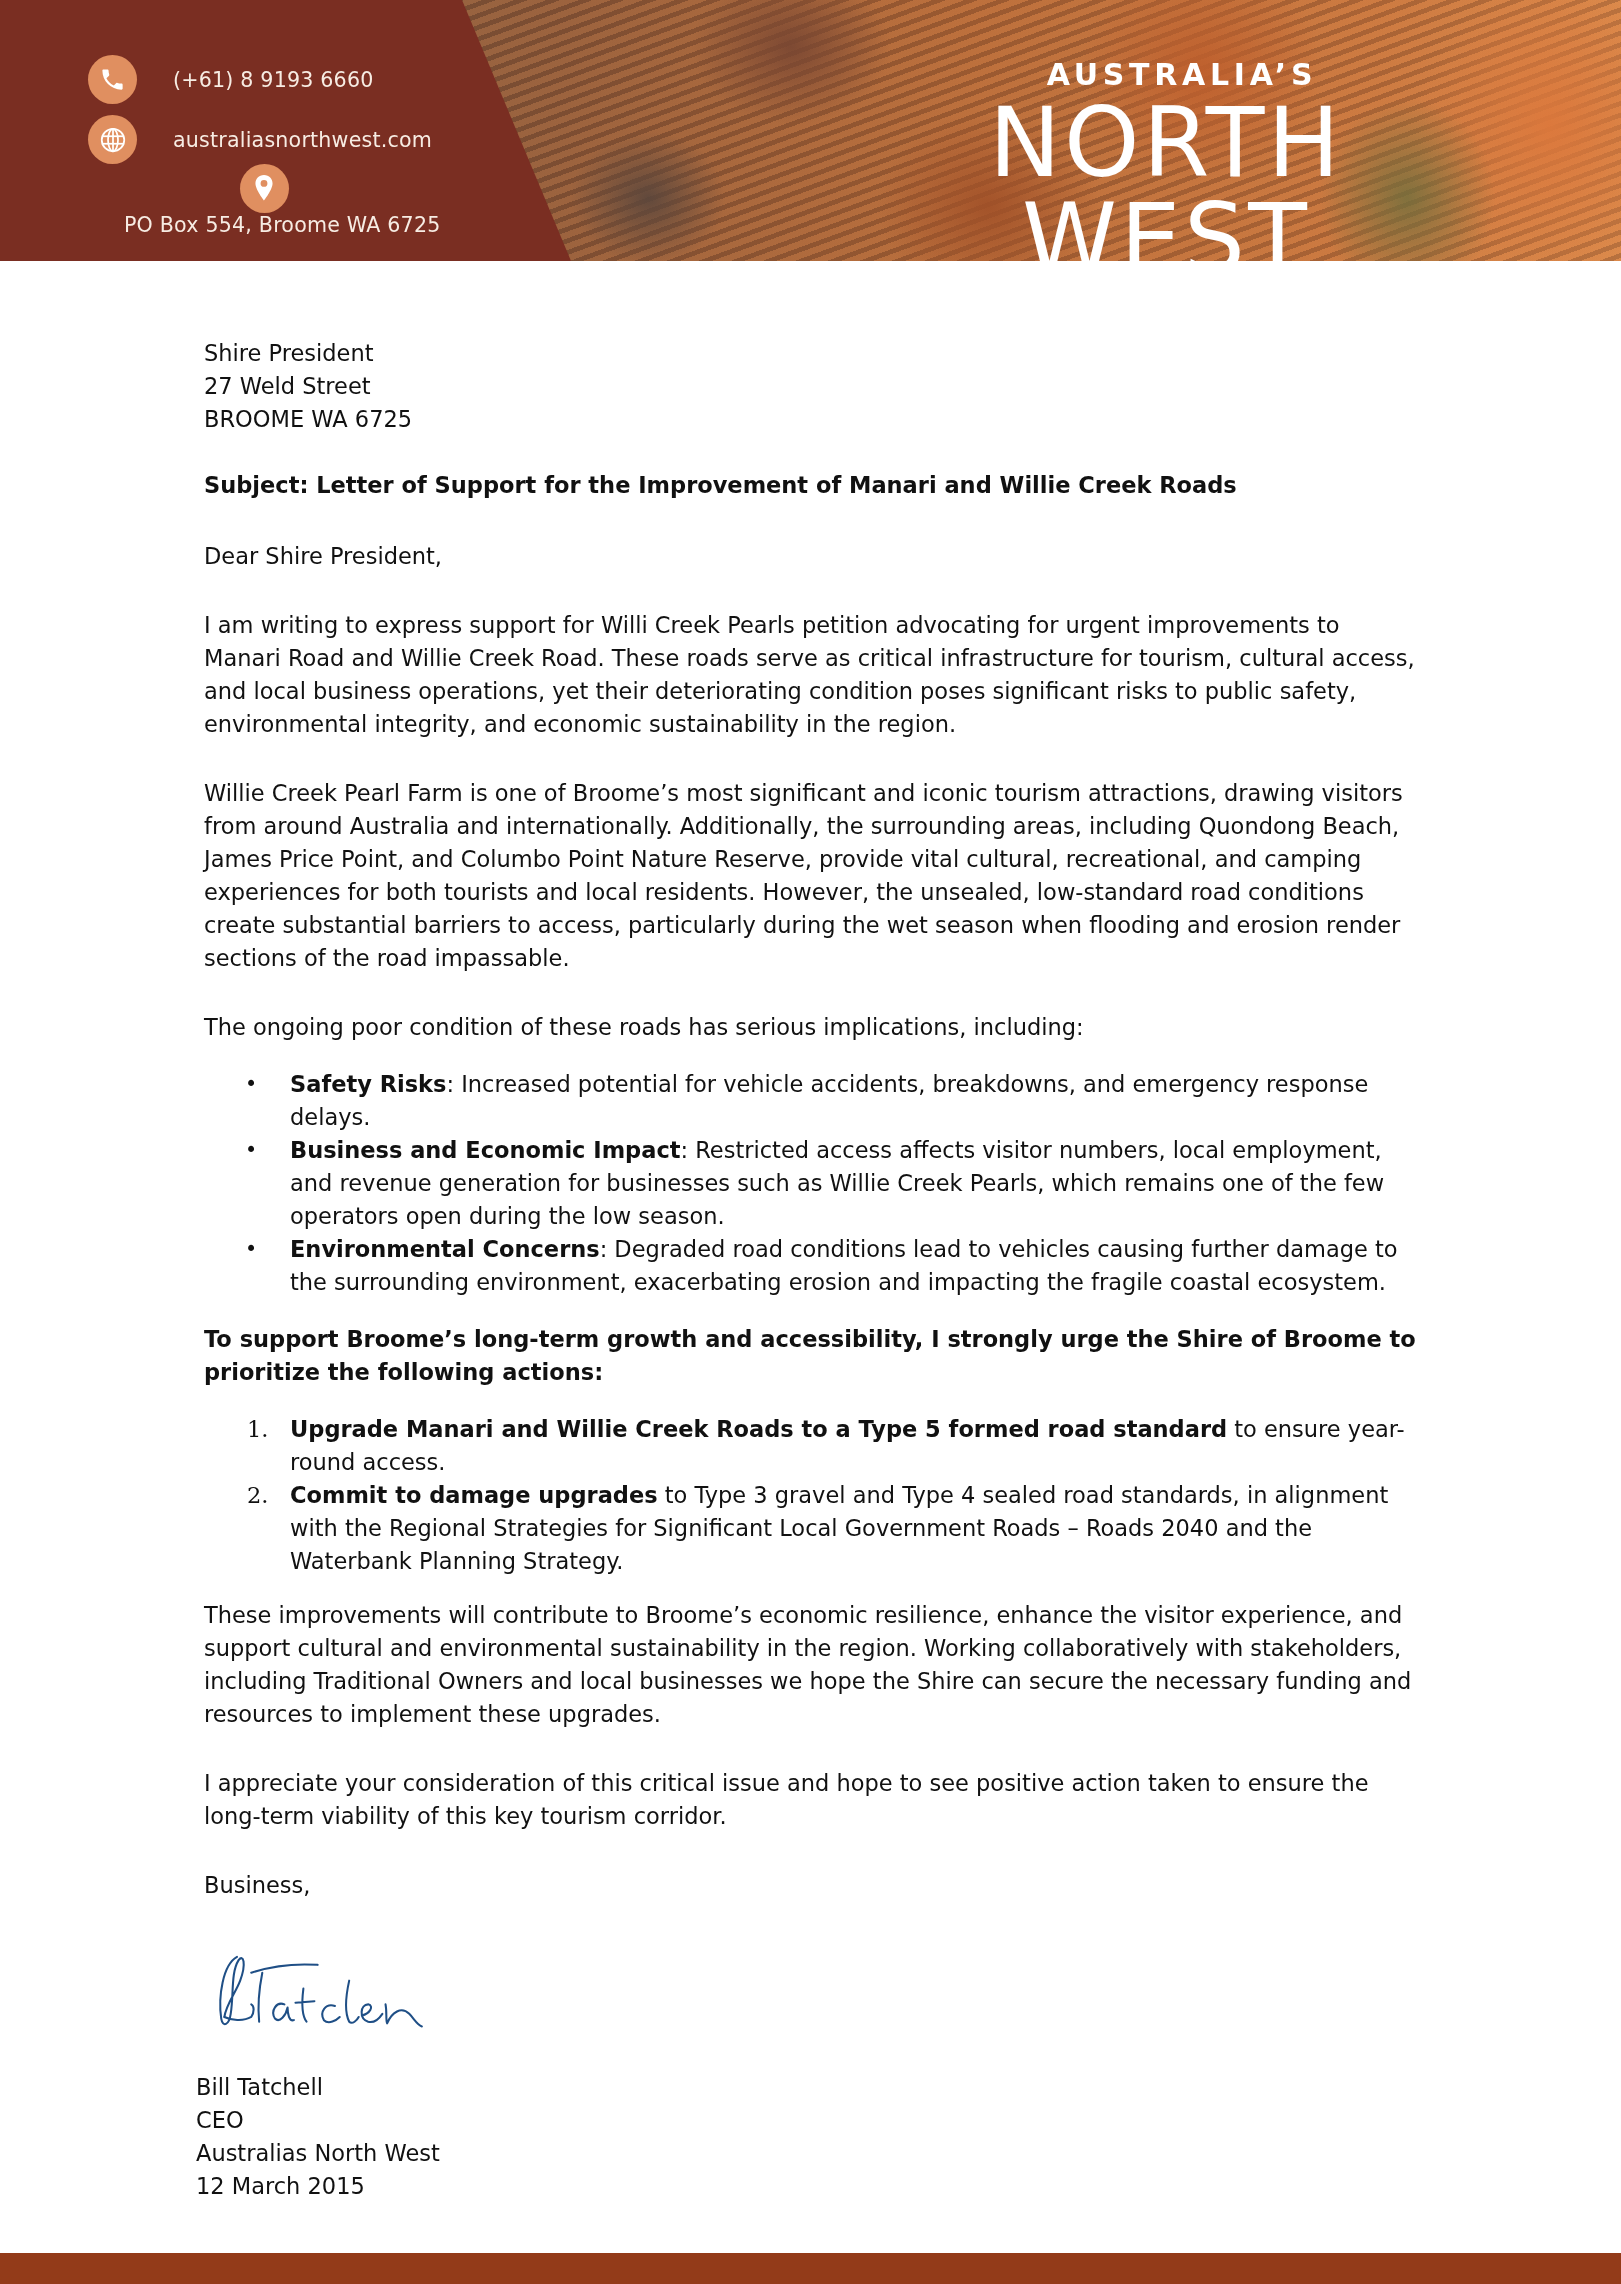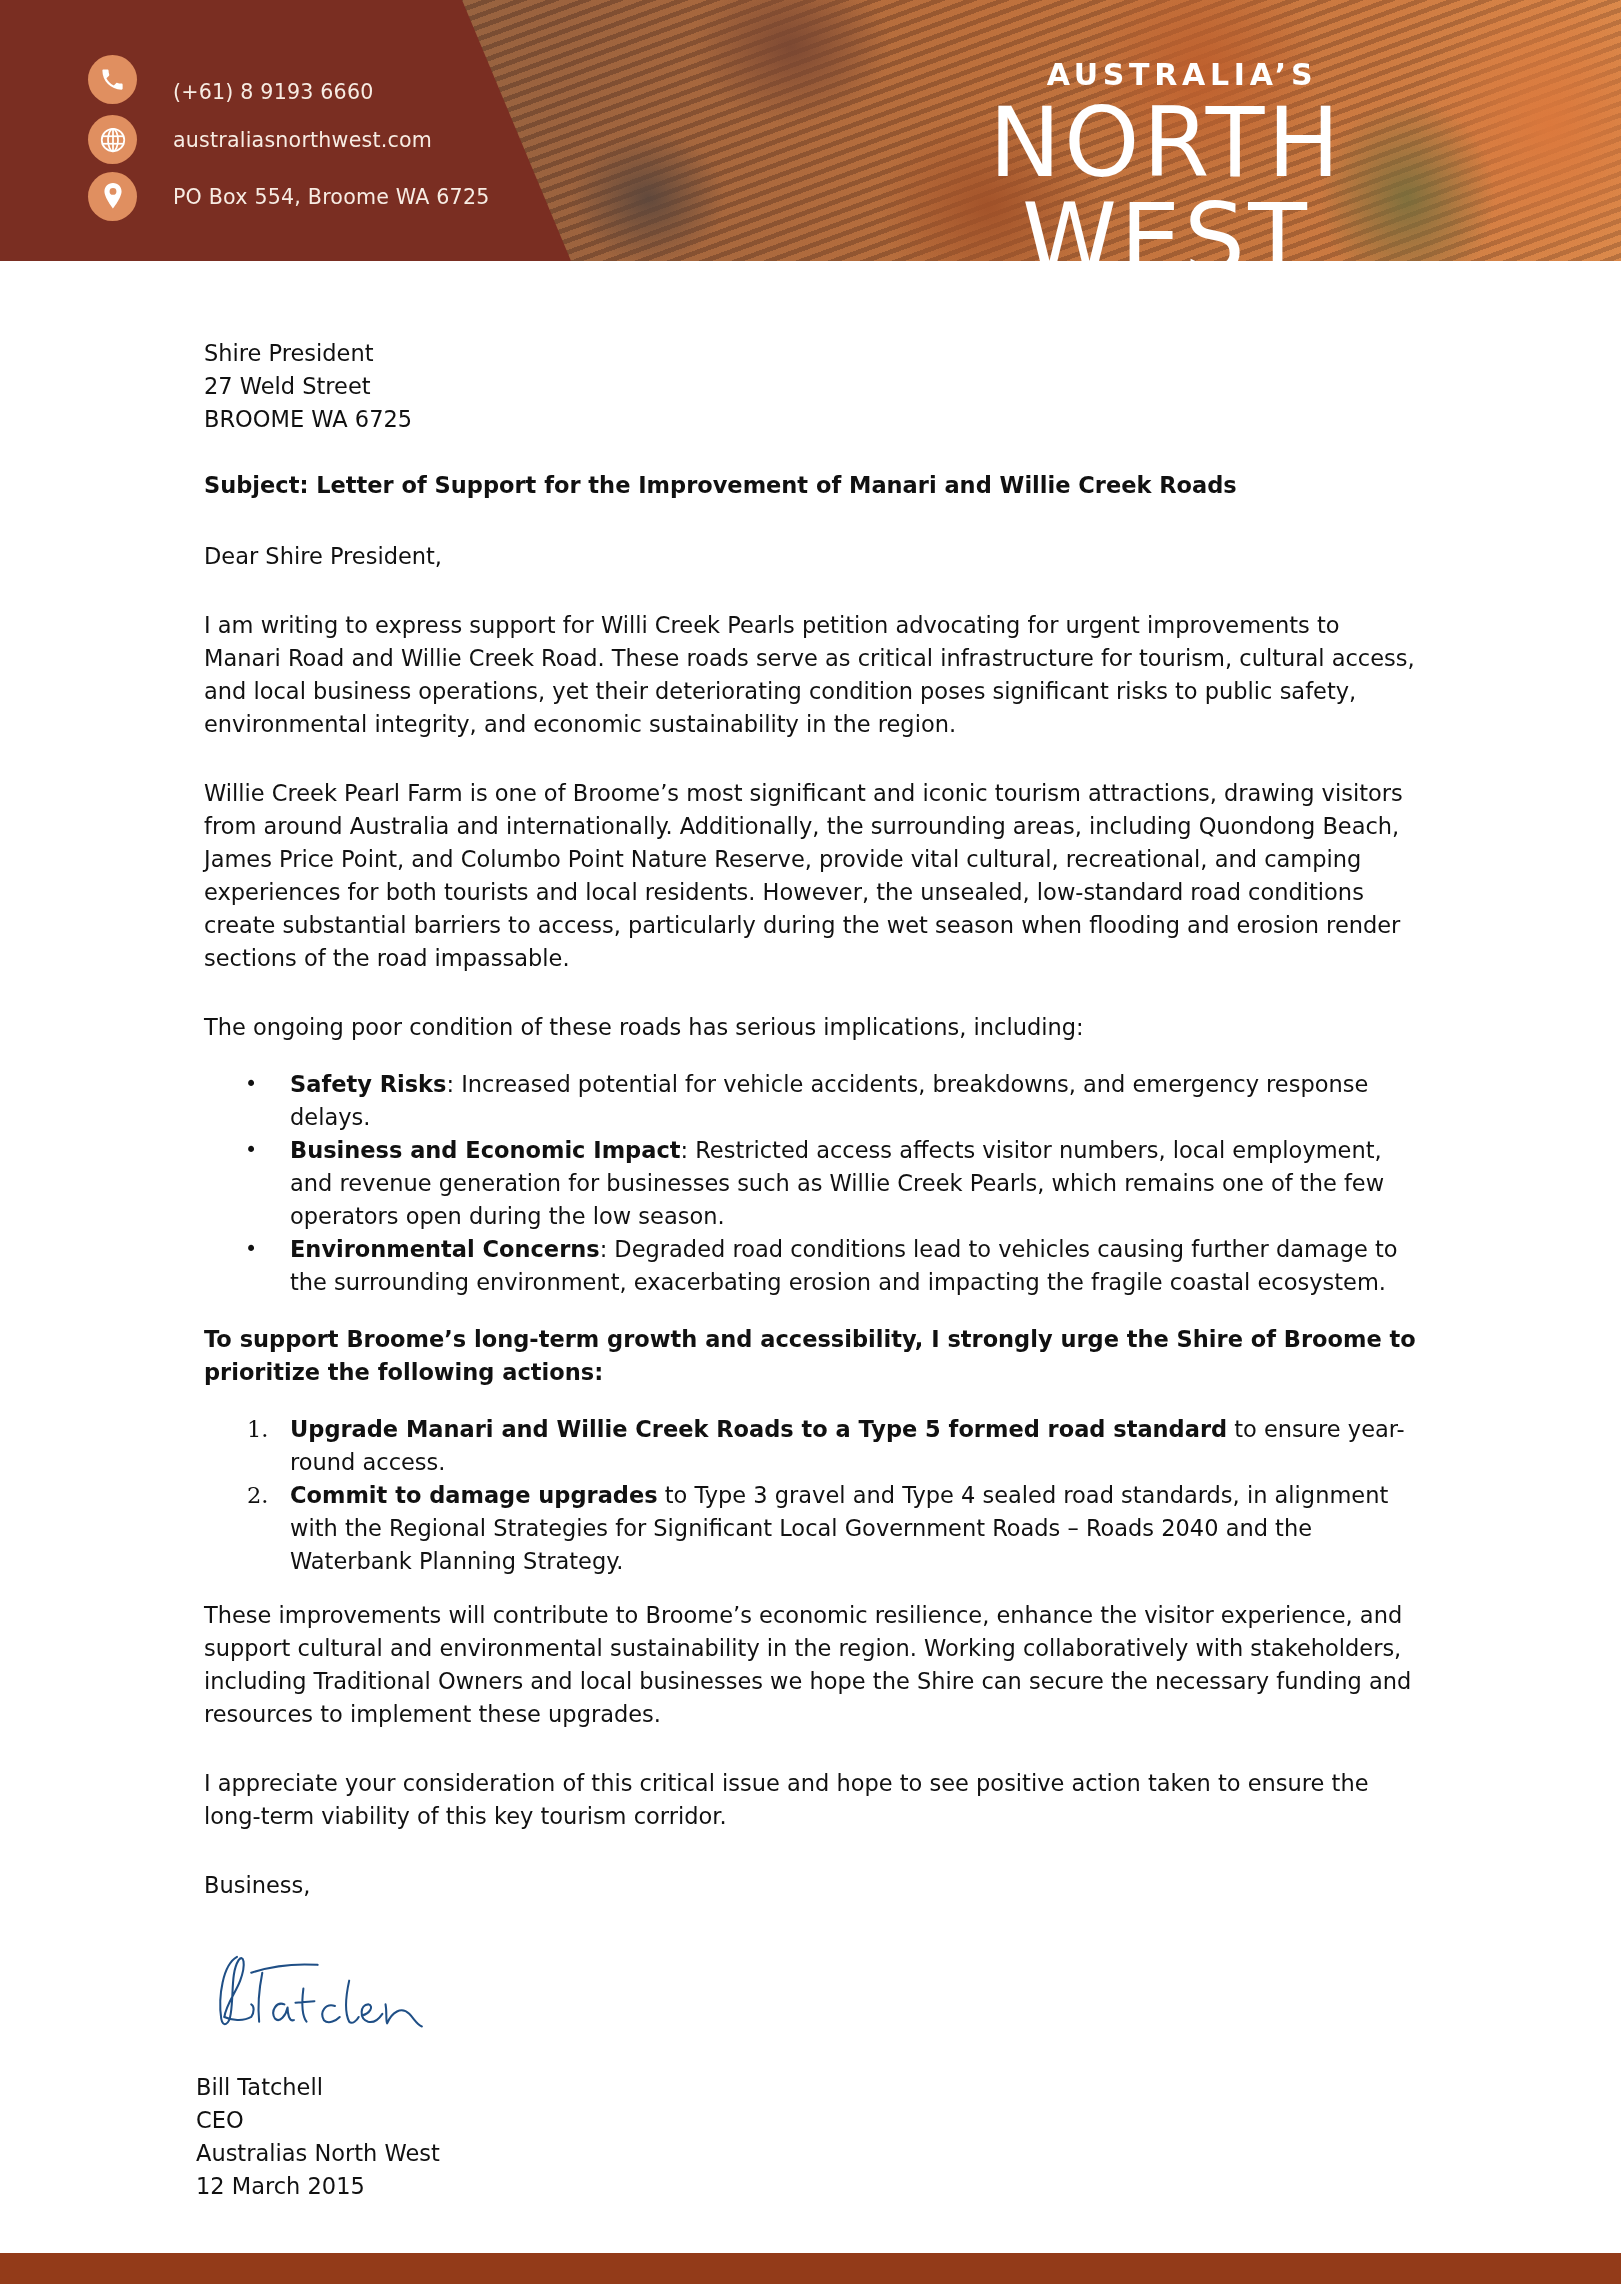--- a/index.html
+++ b/index.html
@@ -77,21 +77,21 @@
   .footer-bar {
     position: absolute; left: 0; top: 2253px; width: 1622px; height: 31px; background: #933b19;
   }
 </style>
 </head>
 <body>
 
 <div class="header">
   <div class="header-panel"></div>
 
-  <div class="contact-row" style="top:55px;align-items:flex-end;">
+  <div class="contact-row" style="top:55px;">
     <span class="contact-icon">
       <svg width="27" height="27" viewBox="0 0 24 24">
           <path fill="#ffffff" d="M6.6 10.8c1.4 2.8 3.8 5.1 6.6 6.6l2.2-2.2c.3-.3.7-.4 1-.2 1.1.4 2.3.6 3.6.6.6 0 1 .4 1 1V20c0 .6-.4 1-1 1C10.6 21 3 13.4 3 4c0-.6.4-1 1-1h3.5c.6 0 1 .4 1 1 0 1.3.2 2.5.6 3.6.1.3 0 .7-.2 1l-2.3 2.2z"></path>
         </svg>
     </span>
     <span class="contact-text">(+61) 8 9193 6660</span>
   </div>
 
   <div class="contact-row" style="top:115px;">
     <span class="contact-icon">
@@ -99,21 +99,21 @@
         <circle cx="12" cy="12" r="9"></circle>
           <ellipse cx="12" cy="12" rx="4" ry="9"></ellipse>
         <line x1="3" y1="9" x2="21" y2="9"></line>
           <line x1="3" y1="15" x2="21" y2="15"></line>
           <line x1="12" y1="3" x2="12" y2="21"></line>
       </svg>
     </span>
     <span class="contact-text">australiasnorthwest.com</span>
   </div>
 
-  <div class="contact-row" style="top:172px;">
+  <div class="contact-row" style="top:164px;flex-direction:column;">
     <span class="contact-icon">
       <svg width="24" height="28.5" viewBox="0 0 24 30">
           <path fill="#ffffff" d="M12 1C6.5 1 3 5 3 10c0 6.5 9 18 9 18s9-11.5 9-18c0-5-3.5-9-9-9zm0 12.5a3.6 3.6 0 1 1 0-7.2 3.6 3.6 0 0 1 0 7.2z"></path>
         </svg>
     </span>
     <span class="contact-text">PO Box 554, Broome WA 6725</span>
   </div>
 
   <div class="logo">
     <div class="logo-top">AUSTRALIA’S</div>

